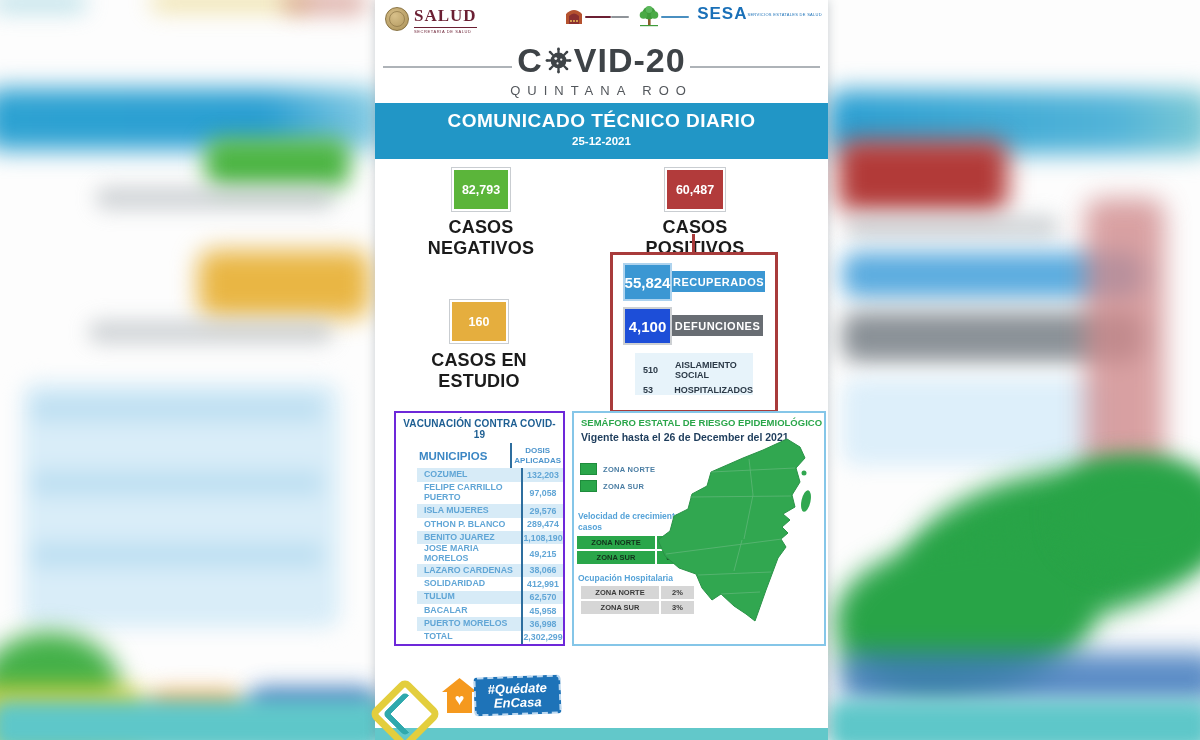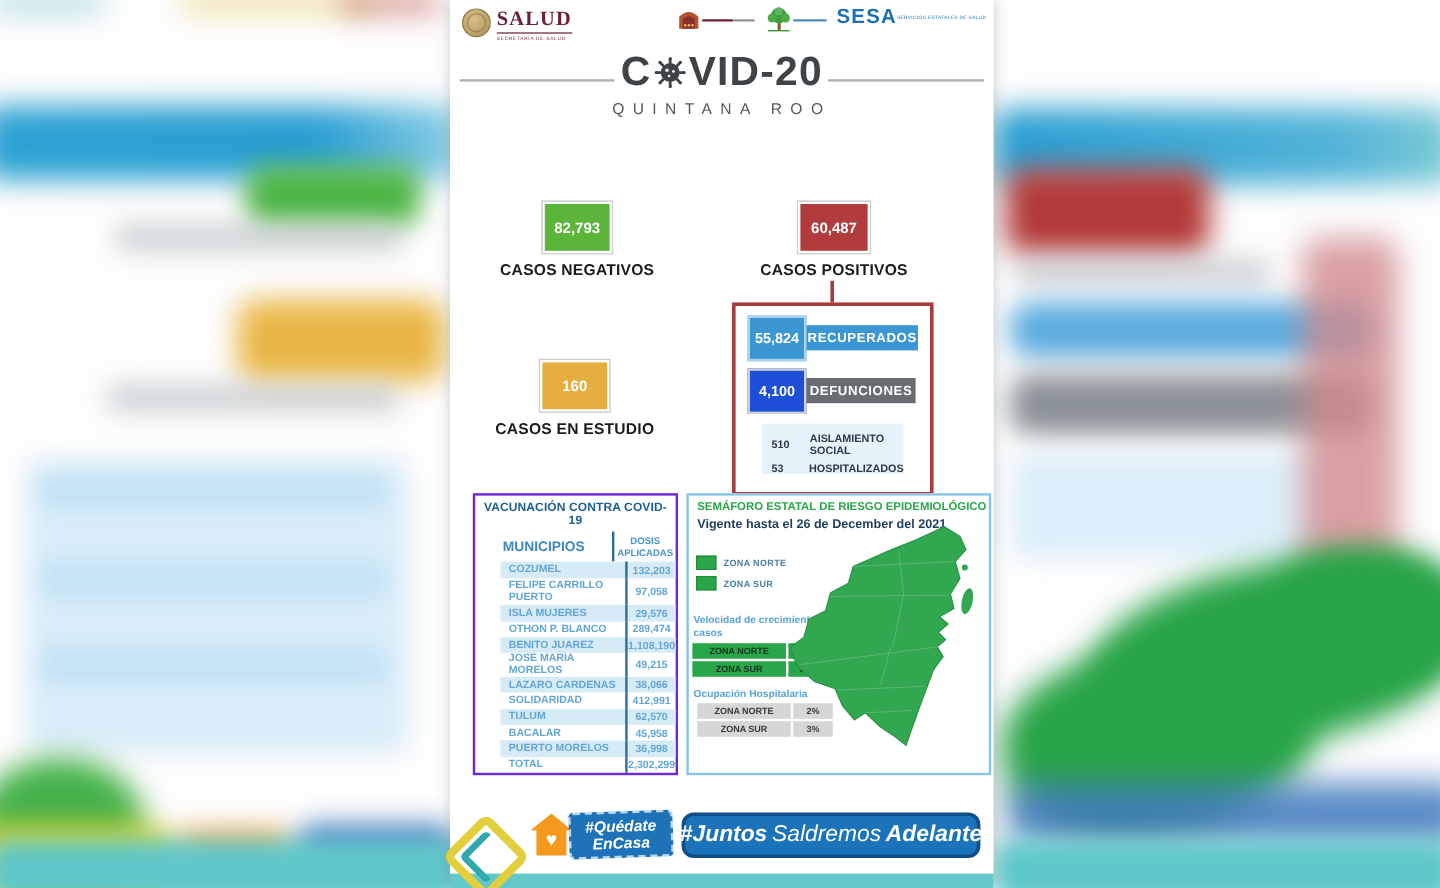--- a/index.html
+++ b/index.html
@@ -58,30 +58,30 @@
   .hr-right { right:8px; width:130px; }
   .covid-sub { position:absolute; left:0; right:0; top:83px; text-align:center; font-size:13px; letter-spacing:7px; color:#53575c; font-weight:500; }
 
   
   .banner { position:absolute; left:0; top:103px; width:100%; height:56px; background:#2196c6; color:#fff; text-align:center; }
   .banner-title { font-size:19px; font-weight:800; letter-spacing:.5px; padding-top:7px; }
   .banner-date { font-size:11.5px; font-weight:600; margin-top:3px; }
 
   
   .statbox { position:absolute; display:flex; align-items:center; justify-content:center; color:#fff; font-weight:bold; font-size:12.5px; border:2px solid #fff; outline:1px solid #c9cdd1; }
-  .statlabel { position:absolute; width:140px; text-align:center; font-size:13px; font-weight:800; color:#1b1b1b; letter-spacing:.2px; }
+  .statlabel { position:absolute; width:140px; text-align:center; font-size:18px; font-weight:800; color:#1b1b1b; letter-spacing:.2px; }
   .box-neg { left:77px; top:168px; width:58px; height:43px; background:#5bb53a; }
   .lbl-neg { left:36px; top:217px; }
   .box-pos { left:290px; top:168px; width:60px; height:43px; background:#b23b3b; }
   .lbl-pos { left:250px; top:217px; }
   .box-est { left:75px; top:300px; width:58px; height:43px; background:#e5ae3e; }
   .lbl-est { left:34px; top:350px; }
   .connector { position:absolute; left:317px; top:234px; width:3px; height:19px; background:#a83b3b; }
   .redframe { position:absolute; left:235px; top:252px; width:168px; height:161px; border:3px solid #a83b3b; background:#fff; }
-  .numbox { position:absolute; display:flex; align-items:center; justify-content:center; color:#fff; font-weight:bold; font-size:12px; }
+  .numbox { position:absolute; display:flex; align-items:center; justify-content:center; color:#fff; font-weight:bold; font-size:15px; }
   .nb-rec { left:248px; top:263px; width:49px; height:38px; background:#3b97d3; border:2px solid #aed3ee; }
   .bar-rec { position:absolute; left:297px; top:271px; width:93px; height:21px; background:#3b97d3; color:#fff; font-weight:800; font-size:11px; display:flex; align-items:center; justify-content:center; letter-spacing:.5px; }
   .nb-def { left:248px; top:307px; width:49px; height:38px; background:#1d4ed8; border:2px solid #cdd0d3; }
   .bar-def { position:absolute; left:297px; top:315px; width:91px; height:21px; background:#686d73; color:#fff; font-weight:800; font-size:11px; display:flex; align-items:center; justify-content:center; letter-spacing:.5px; }
   .infobox { position:absolute; left:260px; top:353px; width:118px; height:42px; background:#e7f3fa; padding:7px 0 0 8px; }
   .inforow { display:flex; gap:16px; font-size:9px; font-weight:800; color:#2b3947; margin-bottom:5px;align-items:center; }
   .inforow .num { width:20px; }
 
   
   .vtable { position:absolute; left:19px; top:411px; width:171px; height:235px; border:2px solid #6d28d9; background:#fff; display:flex; flex-direction:column; }
@@ -225,20 +225,24 @@
         <g fill="#ffffff" opacity=".95">
           <circle cx="11.2" cy="12" r="1.5"></circle>
             <circle cx="16.8" cy="13" r="1.2"></circle>
             <circle cx="13" cy="17" r="1.1"></circle>
         </g>
       </svg>
       <span class="covid-rest">VID-20</span>
     </div>
     <div class="covid-sub">QUINTANA ROO</div>
 
+    <div class="banner">
+      <div class="banner-title">COMUNICADO TÉCNICO DIARIO</div>
+      <div class="banner-date">25-12-2021</div>
+    </div>
 
     <div class="statbox box-neg">82,793</div>
     <div class="statlabel lbl-neg">CASOS NEGATIVOS</div>
     <div class="statbox box-pos">60,487</div>
     <div class="statlabel lbl-pos">CASOS POSITIVOS</div>
     <div class="statbox box-est">160</div>
     <div class="statlabel lbl-est">CASOS EN ESTUDIO</div>
 
     <div class="connector"></div>
     <div class="redframe"></div>
@@ -360,24 +364,19 @@
     </div>
 
     <svg class="house" width="37" height="37" viewBox="0 0 37 37">
       <path d="M18.5,1 L36,15 L31,15 L31,36 L6,36 L6,15 L1,15 Z" fill="#f5991e"></path>
       <text x="18.5" y="28" text-anchor="middle" font-size="16" fill="#ffffff">♥</text>
     </svg>
     <div class="quedate">
       <div>#Quédate</div>
       <div>EnCasa</div>
     </div>
-    <div class="juntos">
-      <span class="b">#Juntos</span>
-      <span class="r">Saldremos</span>
-      <span class="b">Adelante</span>
-    </div>
     <div class="tealstrip"></div>
     <div class="corner-logo">
         <div class="corner-inner"></div>
       </div>
 
   </div>
 </div>
 
 </body></html>

